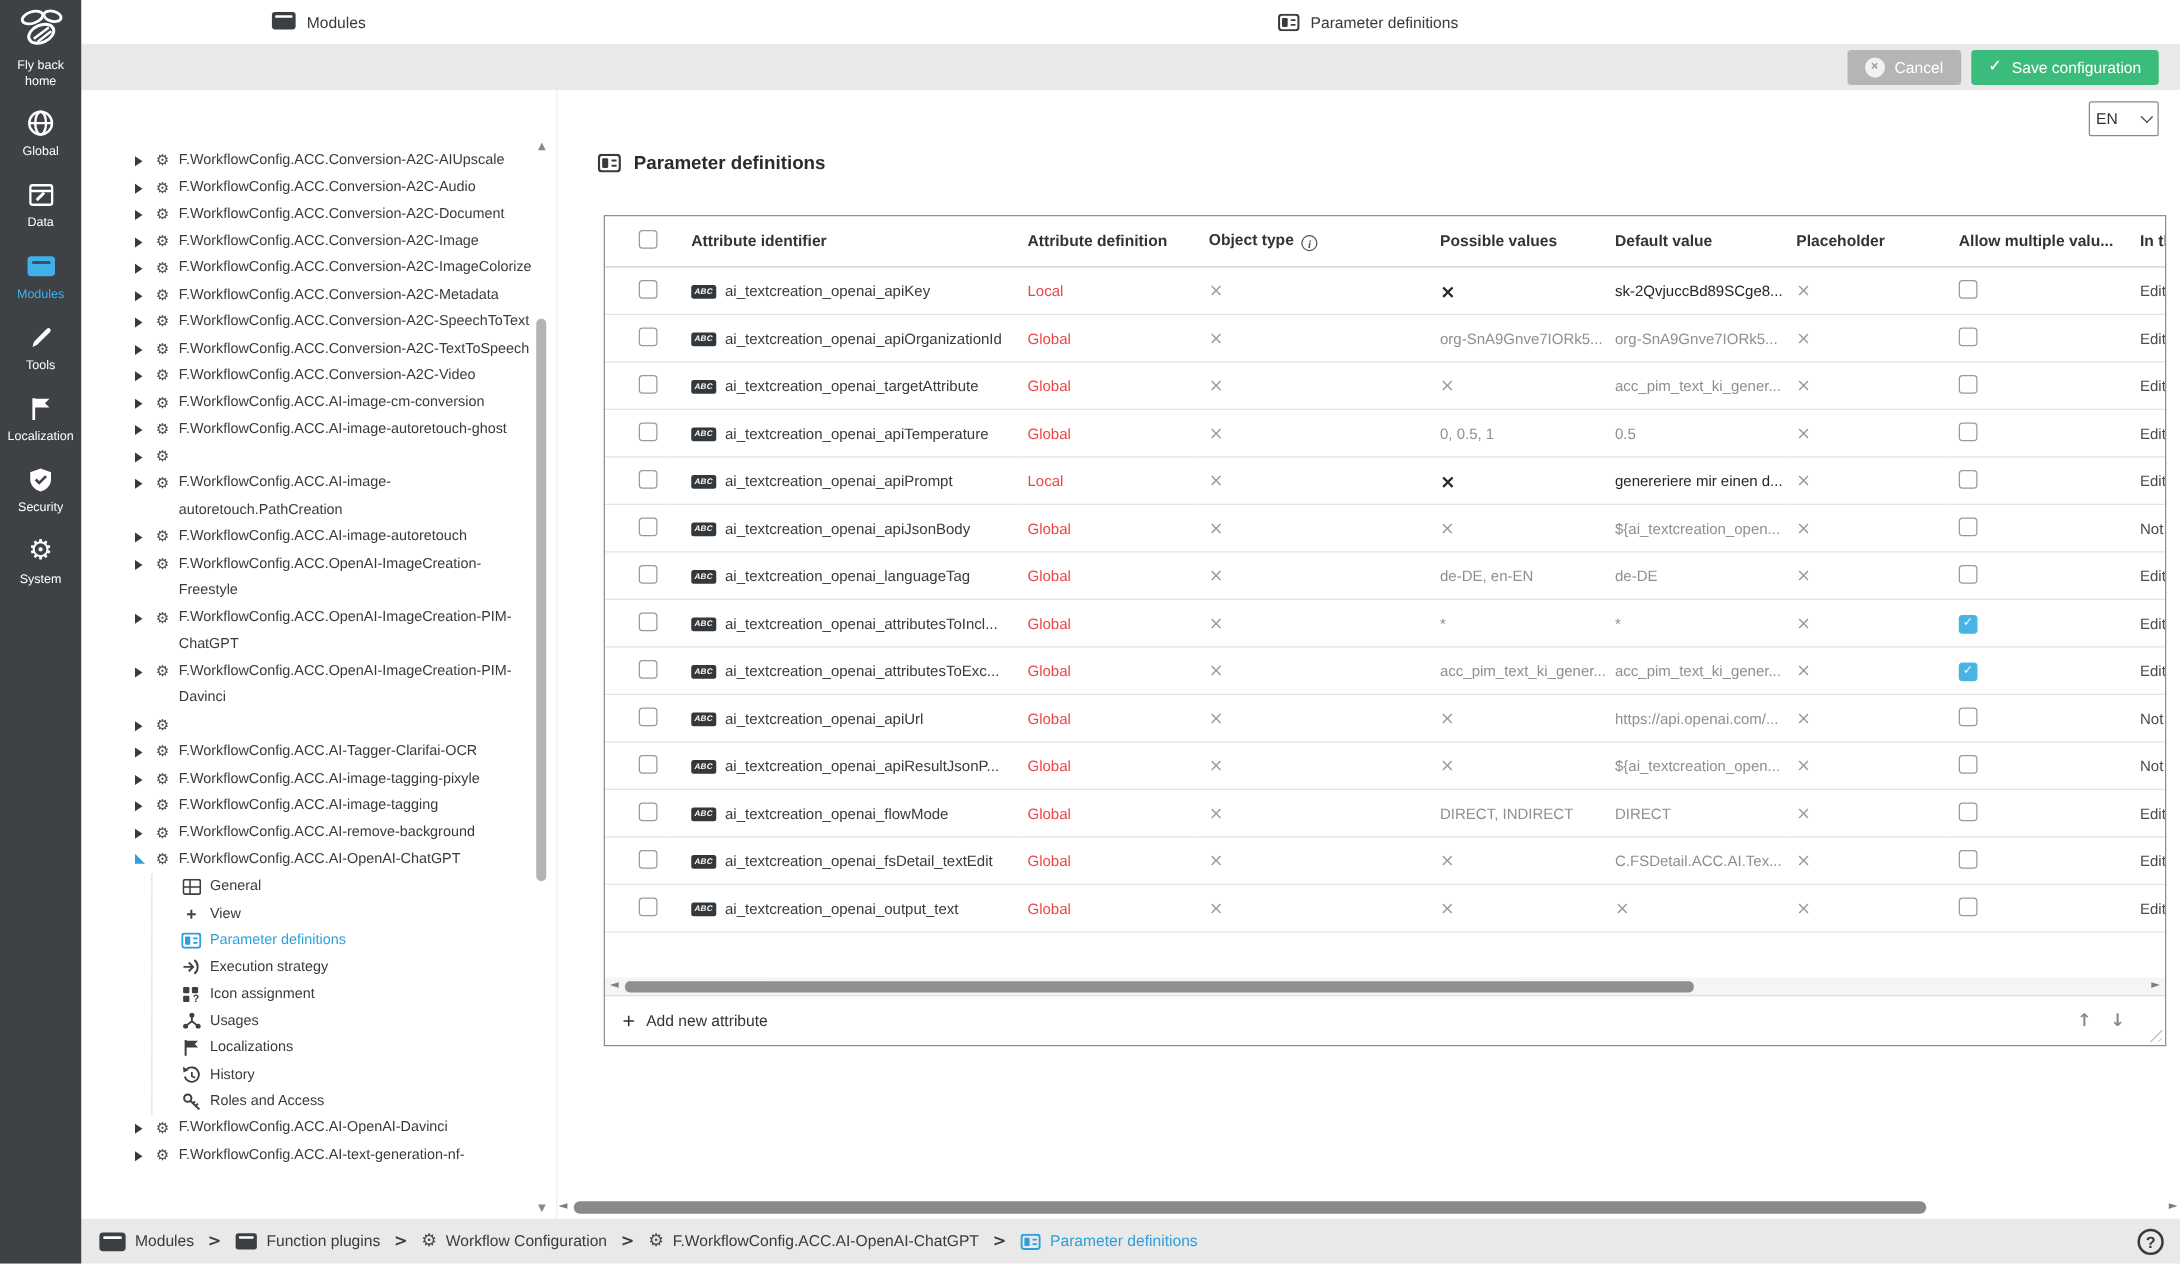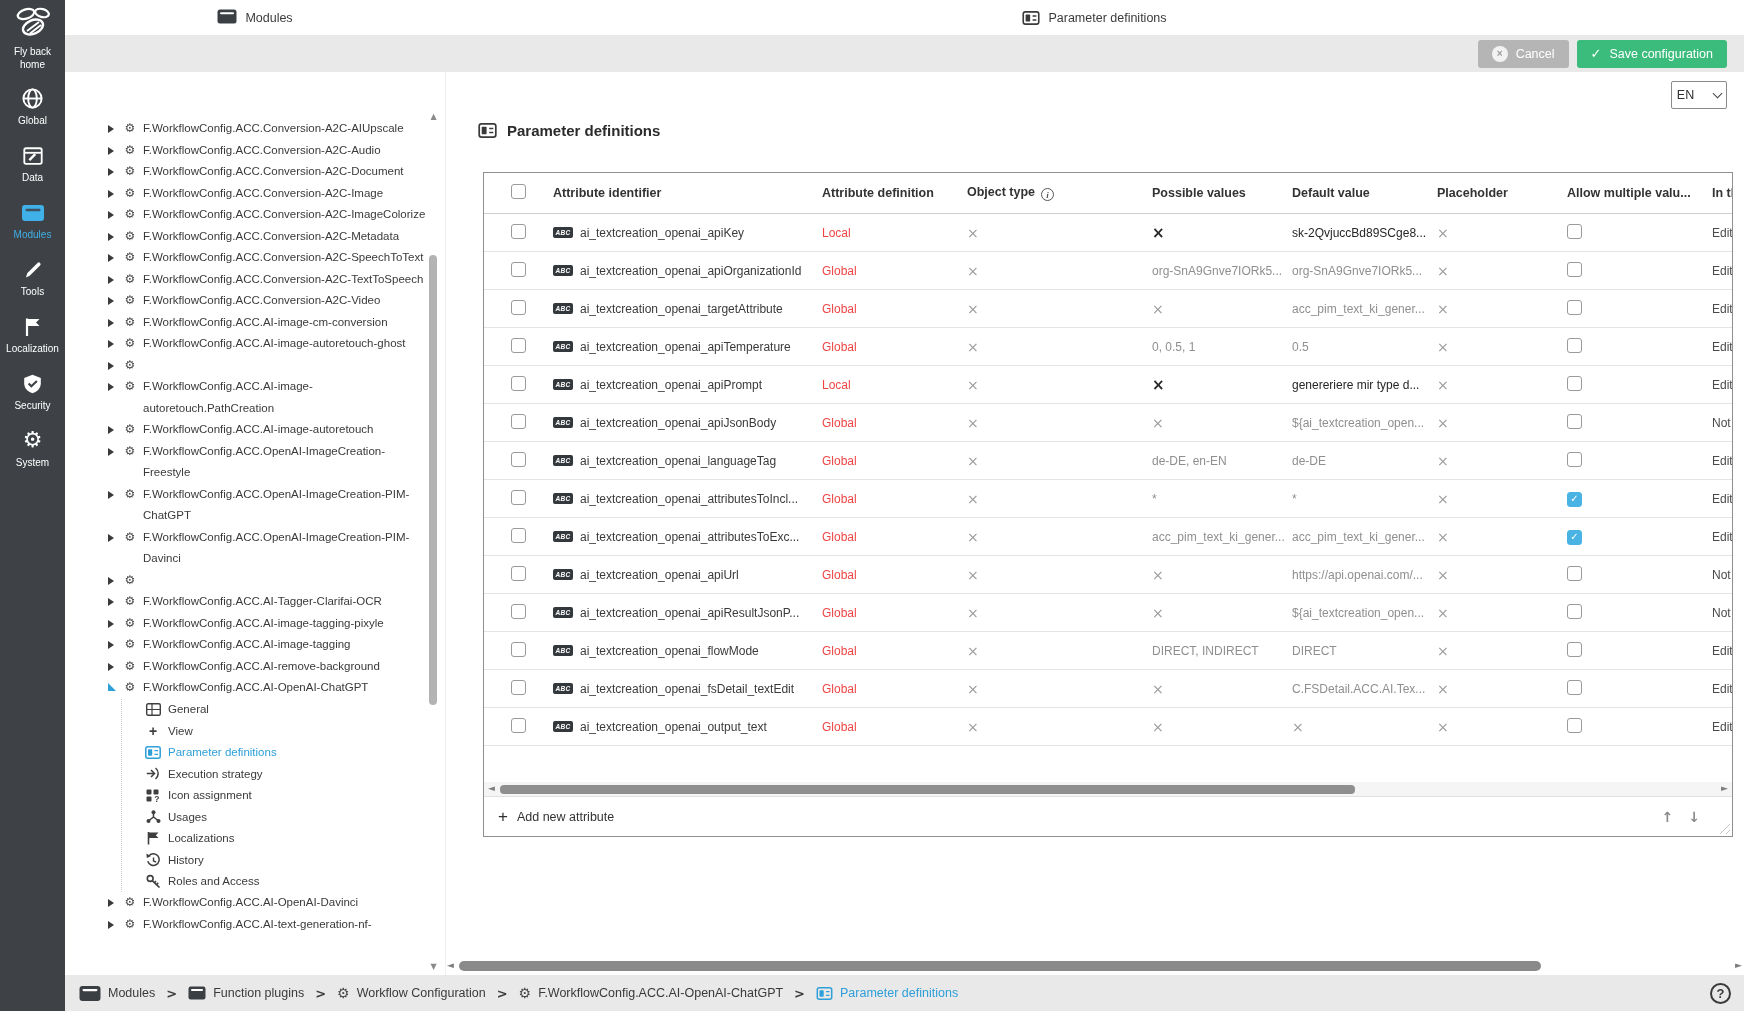--- a/index.html
+++ b/index.html
@@ -571,21 +571,21 @@
           <td><span class="xm">×</span></td>
           <td><span class="cb "></span></td>
           <td class="c-inth">Edit</td>
         </tr>
         <tr>
           <td class="c-sel"><span class="cb"></span></td>
           <td class="c-id"><span class="abc">ABC</span><span class="idtxt">ai_textcreation_openai_apiPrompt</span></td>
           <td class="c-def">Local</td>
           <td><span class="xm">×</span></td>
           <td><span class="xm dark">×</span></td>
-          <td class="c-val vdark">genereriere mir type d...</td>
+          <td class="c-val vdark">genereriere mir einen d...</td>
           <td><span class="xm">×</span></td>
           <td><span class="cb "></span></td>
           <td class="c-inth">Edit</td>
         </tr>
         <tr>
           <td class="c-sel"><span class="cb"></span></td>
           <td class="c-id"><span class="abc">ABC</span><span class="idtxt">ai_textcreation_openai_apiJsonBody</span></td>
           <td class="c-def">Global</td>
           <td><span class="xm">×</span></td>
           <td><span class="xm">×</span></td>

